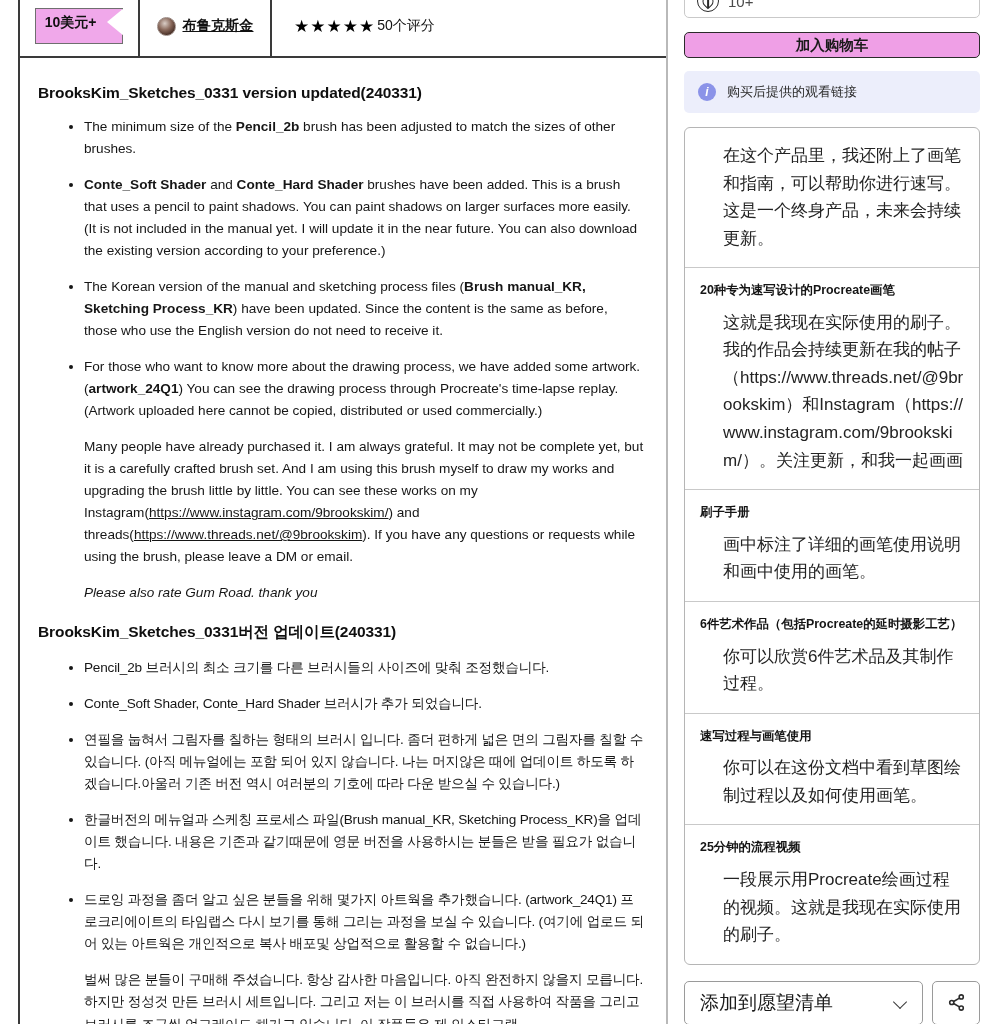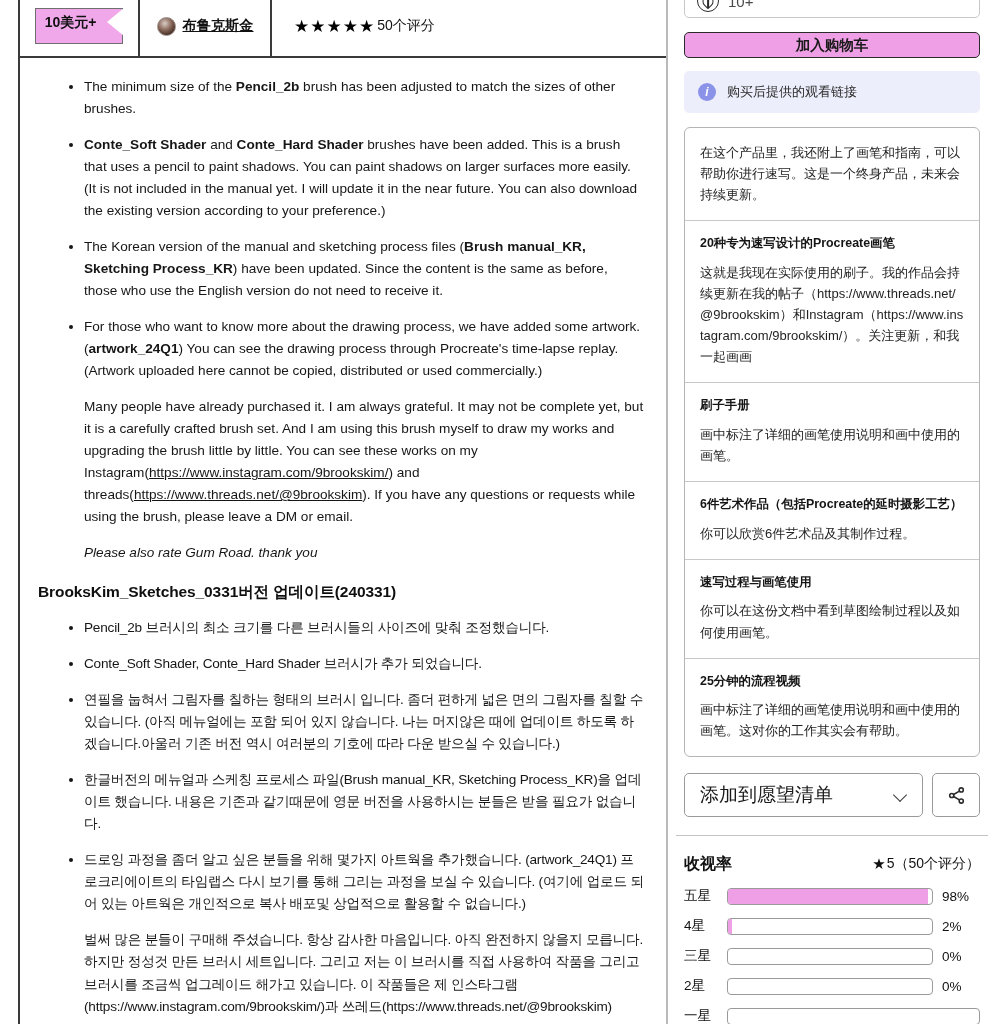--- a/index.html
+++ b/index.html
@@ -226,22 +226,23 @@
   .feature-sec {
     padding: 14px 15px 15px 15px;
     border-bottom: 1.4px solid #c9c9c9;
   }
   .feature-sec:last-child { border-bottom: none; }
   .feature-title {
     font-size: 12.4px; font-weight: 700; color: #151515;
     margin-bottom: 10px; line-height: 1.35;
   }
   .feature-desc {
-    font-size: 13px; color: #232323; line-height: 1.62;
+    font-size: 17px; color: #232323; line-height: 1.62;
     word-break: break-all;
+    margin-left: 23px;
   }
 
   .wishlist-row {
     margin-top: 16px;
     display: flex; gap: 9px;
   }
   .wishlist-btn {
     flex: 1;
     height: 44px;
     border: 1.4px solid #9a9a9a;
@@ -312,20 +313,23 @@
           <span class="author-name">布鲁克斯金</span>
         </div>
         <div class="meta-cell rating">
           <span class="stars">★★★★★</span>
           <span class="rating-count">50个评分</span>
         </div>
       </div>
 
       <div class="desc">
 
+        <h2>
+          <b>BrooksKim_Sketches_0331</b><span> version updated(240331)</span>
+        </h2>
 
         <ul>
           <li>
             <span>The minimum size of the </span><b>Pencil_2b</b><span> brush has been adjusted to match the sizes of other brushes.</span>
           </li>
           <li>
             <b>Conte_Soft Shader</b><span> and </span><b>Conte_Hard Shader</b><span> brushes have been added. This is a brush that uses a pencil to paint shadows. You can paint shadows on larger surfaces more easily. (It is not included in the manual yet. I will update it in the near future. You can also download the existing version according to your preference.)</span>
           </li>
           <li>
             <span>The Korean version of the manual and sketching process files (</span><b>Brush manual_KR, Sketching Process_KR</b><span>) have been updated. Since the content is the same as before, those who use the English version do not need to receive it.</span>
@@ -394,21 +398,21 @@
           <div class="feature-sec">
             <div class="feature-title">6件艺术作品（包括Procreate的延时摄影工艺）</div>
             <div class="feature-desc">你可以欣赏6件艺术品及其制作过程。</div>
           </div>
           <div class="feature-sec">
             <div class="feature-title">速写过程与画笔使用</div>
             <div class="feature-desc">你可以在这份文档中看到草图绘制过程以及如何使用画笔。</div>
           </div>
           <div class="feature-sec">
             <div class="feature-title">25分钟的流程视频</div>
-            <div class="feature-desc">画中标注了详细的画笔使用说明和画中使用的画笔。这对你的工作其实会有帮助。</div>
+            <div class="feature-desc">一段展示用Procreate绘画过程的视频。这就是我现在实际使用的刷子。</div>
           </div>
         </div>
 
         <div class="wishlist-row">
           <div class="wishlist-btn">
             <span>添加到愿望清单</span>
             <span class="chev"></span>
           </div>
           <div class="share-btn">
             <svg width="19" height="19" viewBox="0 0 24 24" fill="none" stroke="#2b2b2b" stroke-width="2" stroke-linecap="round" stroke-linejoin="round">

